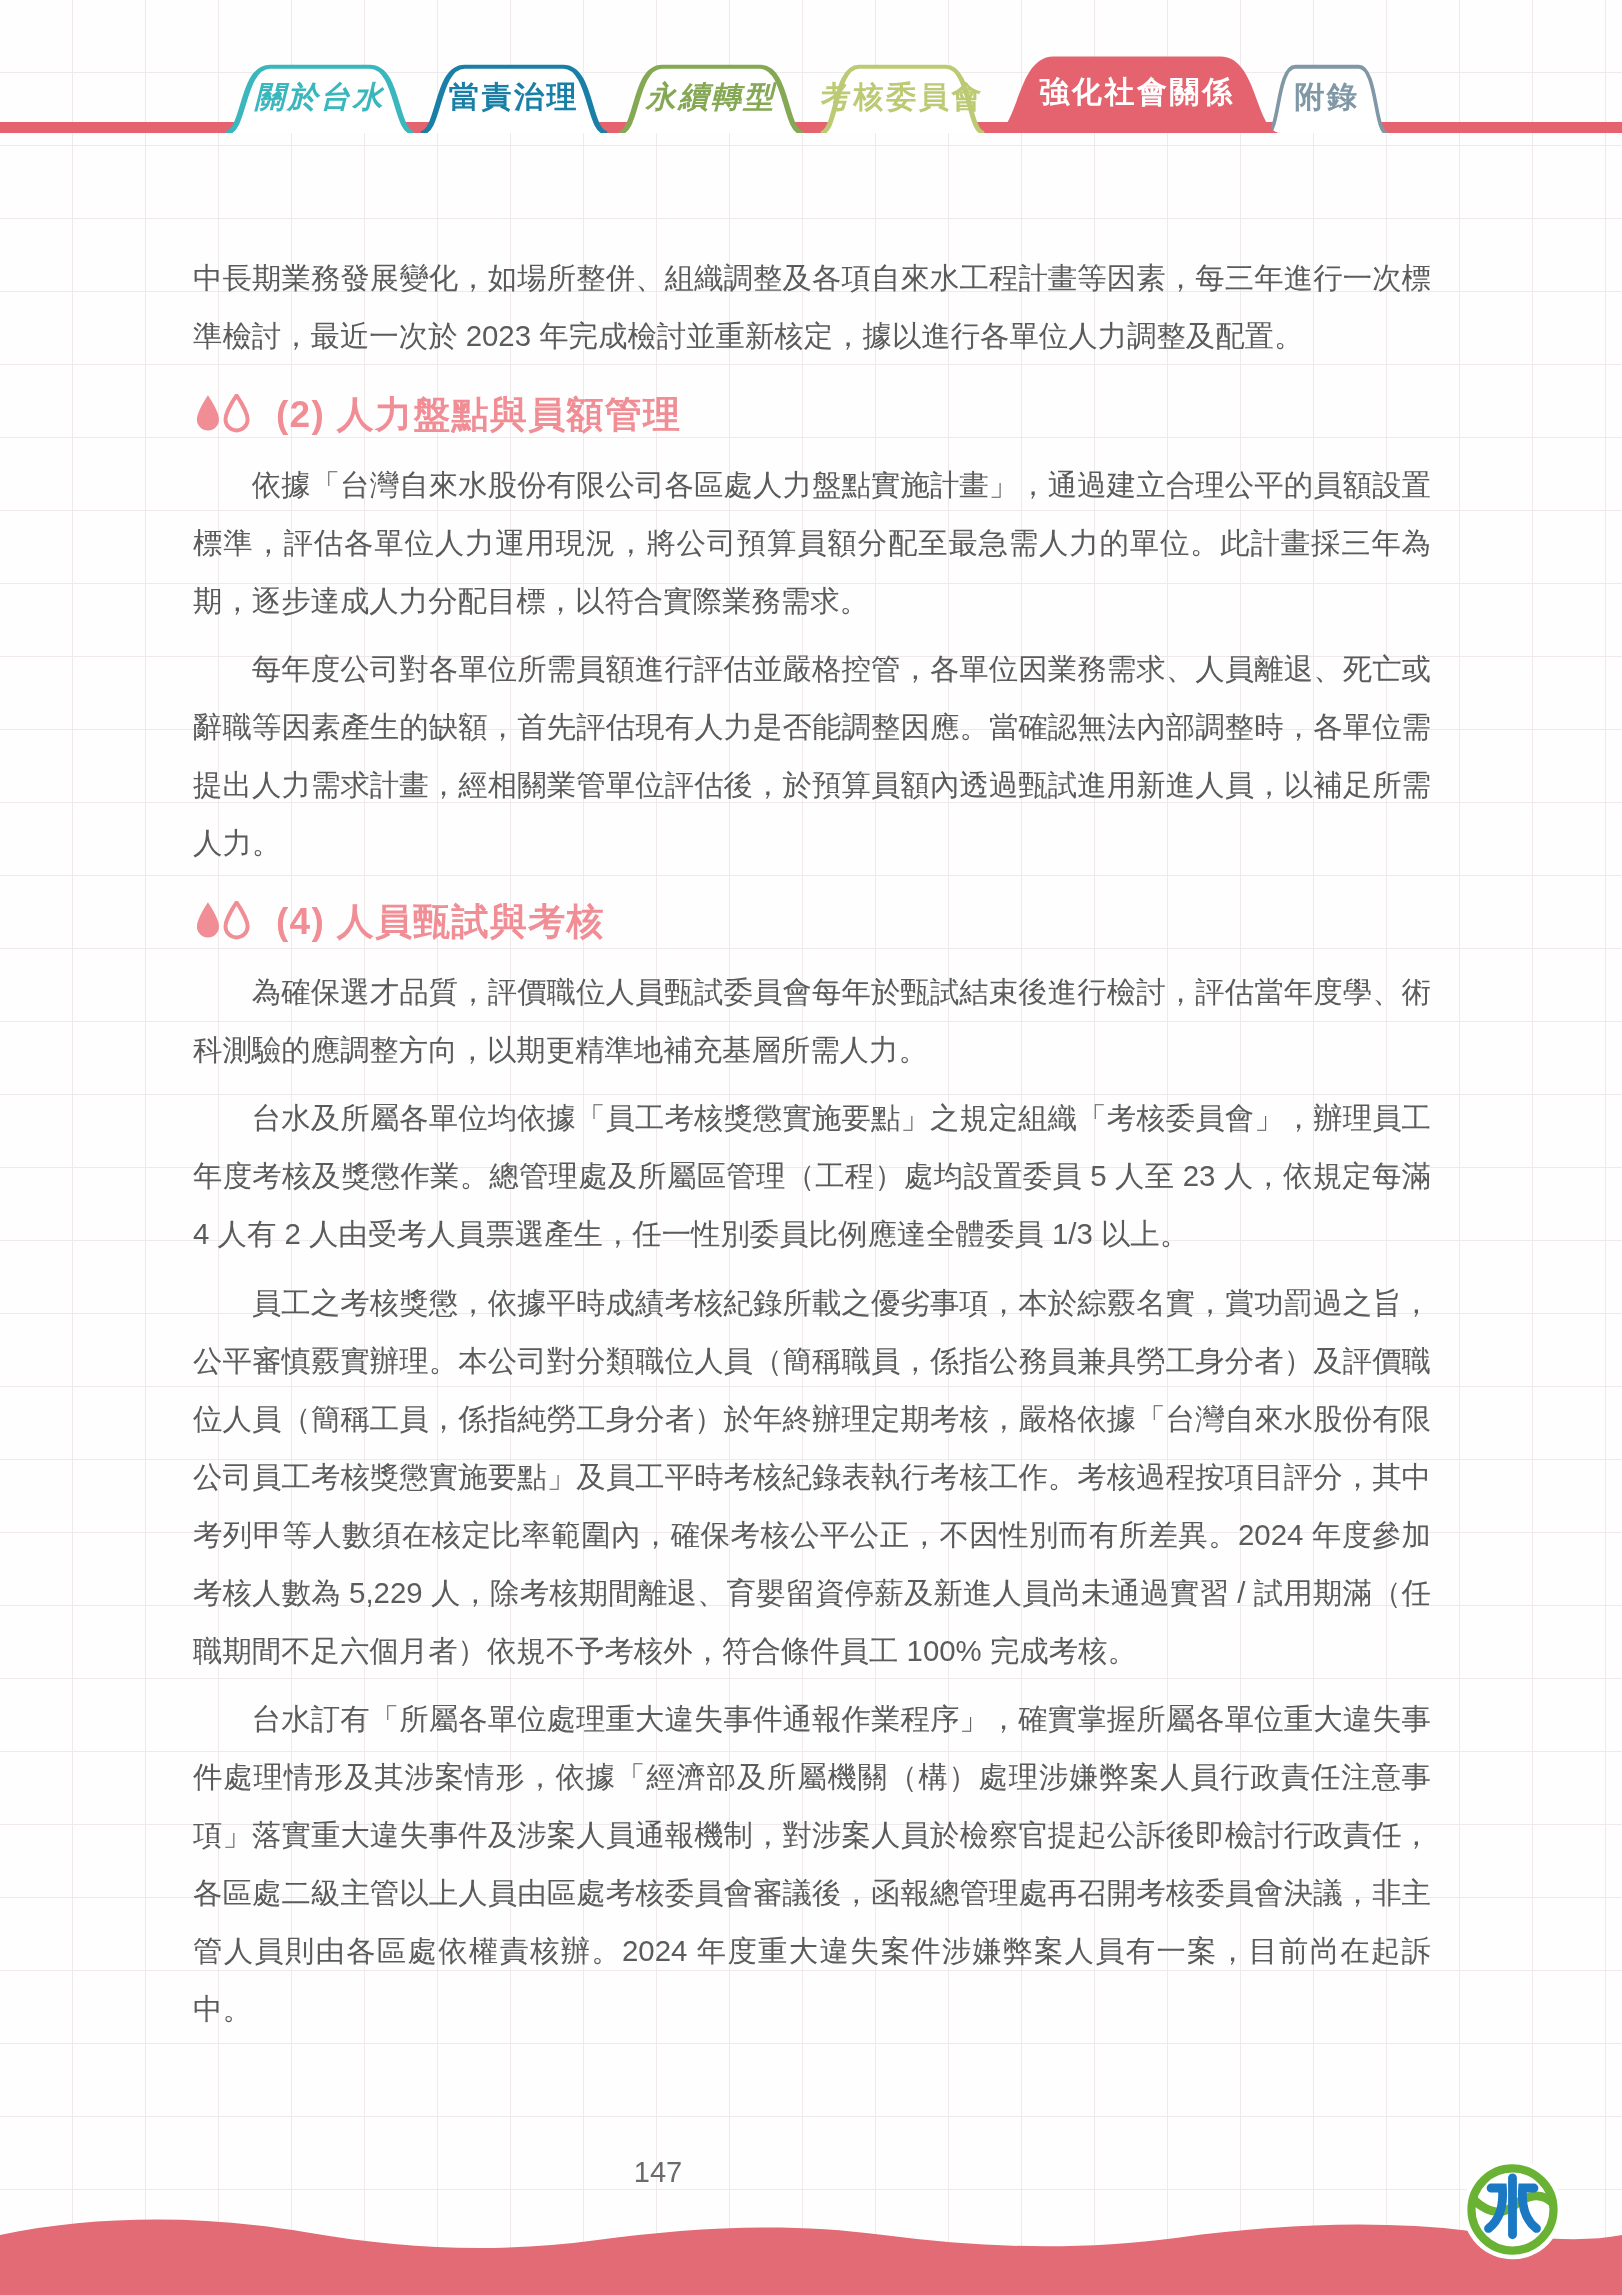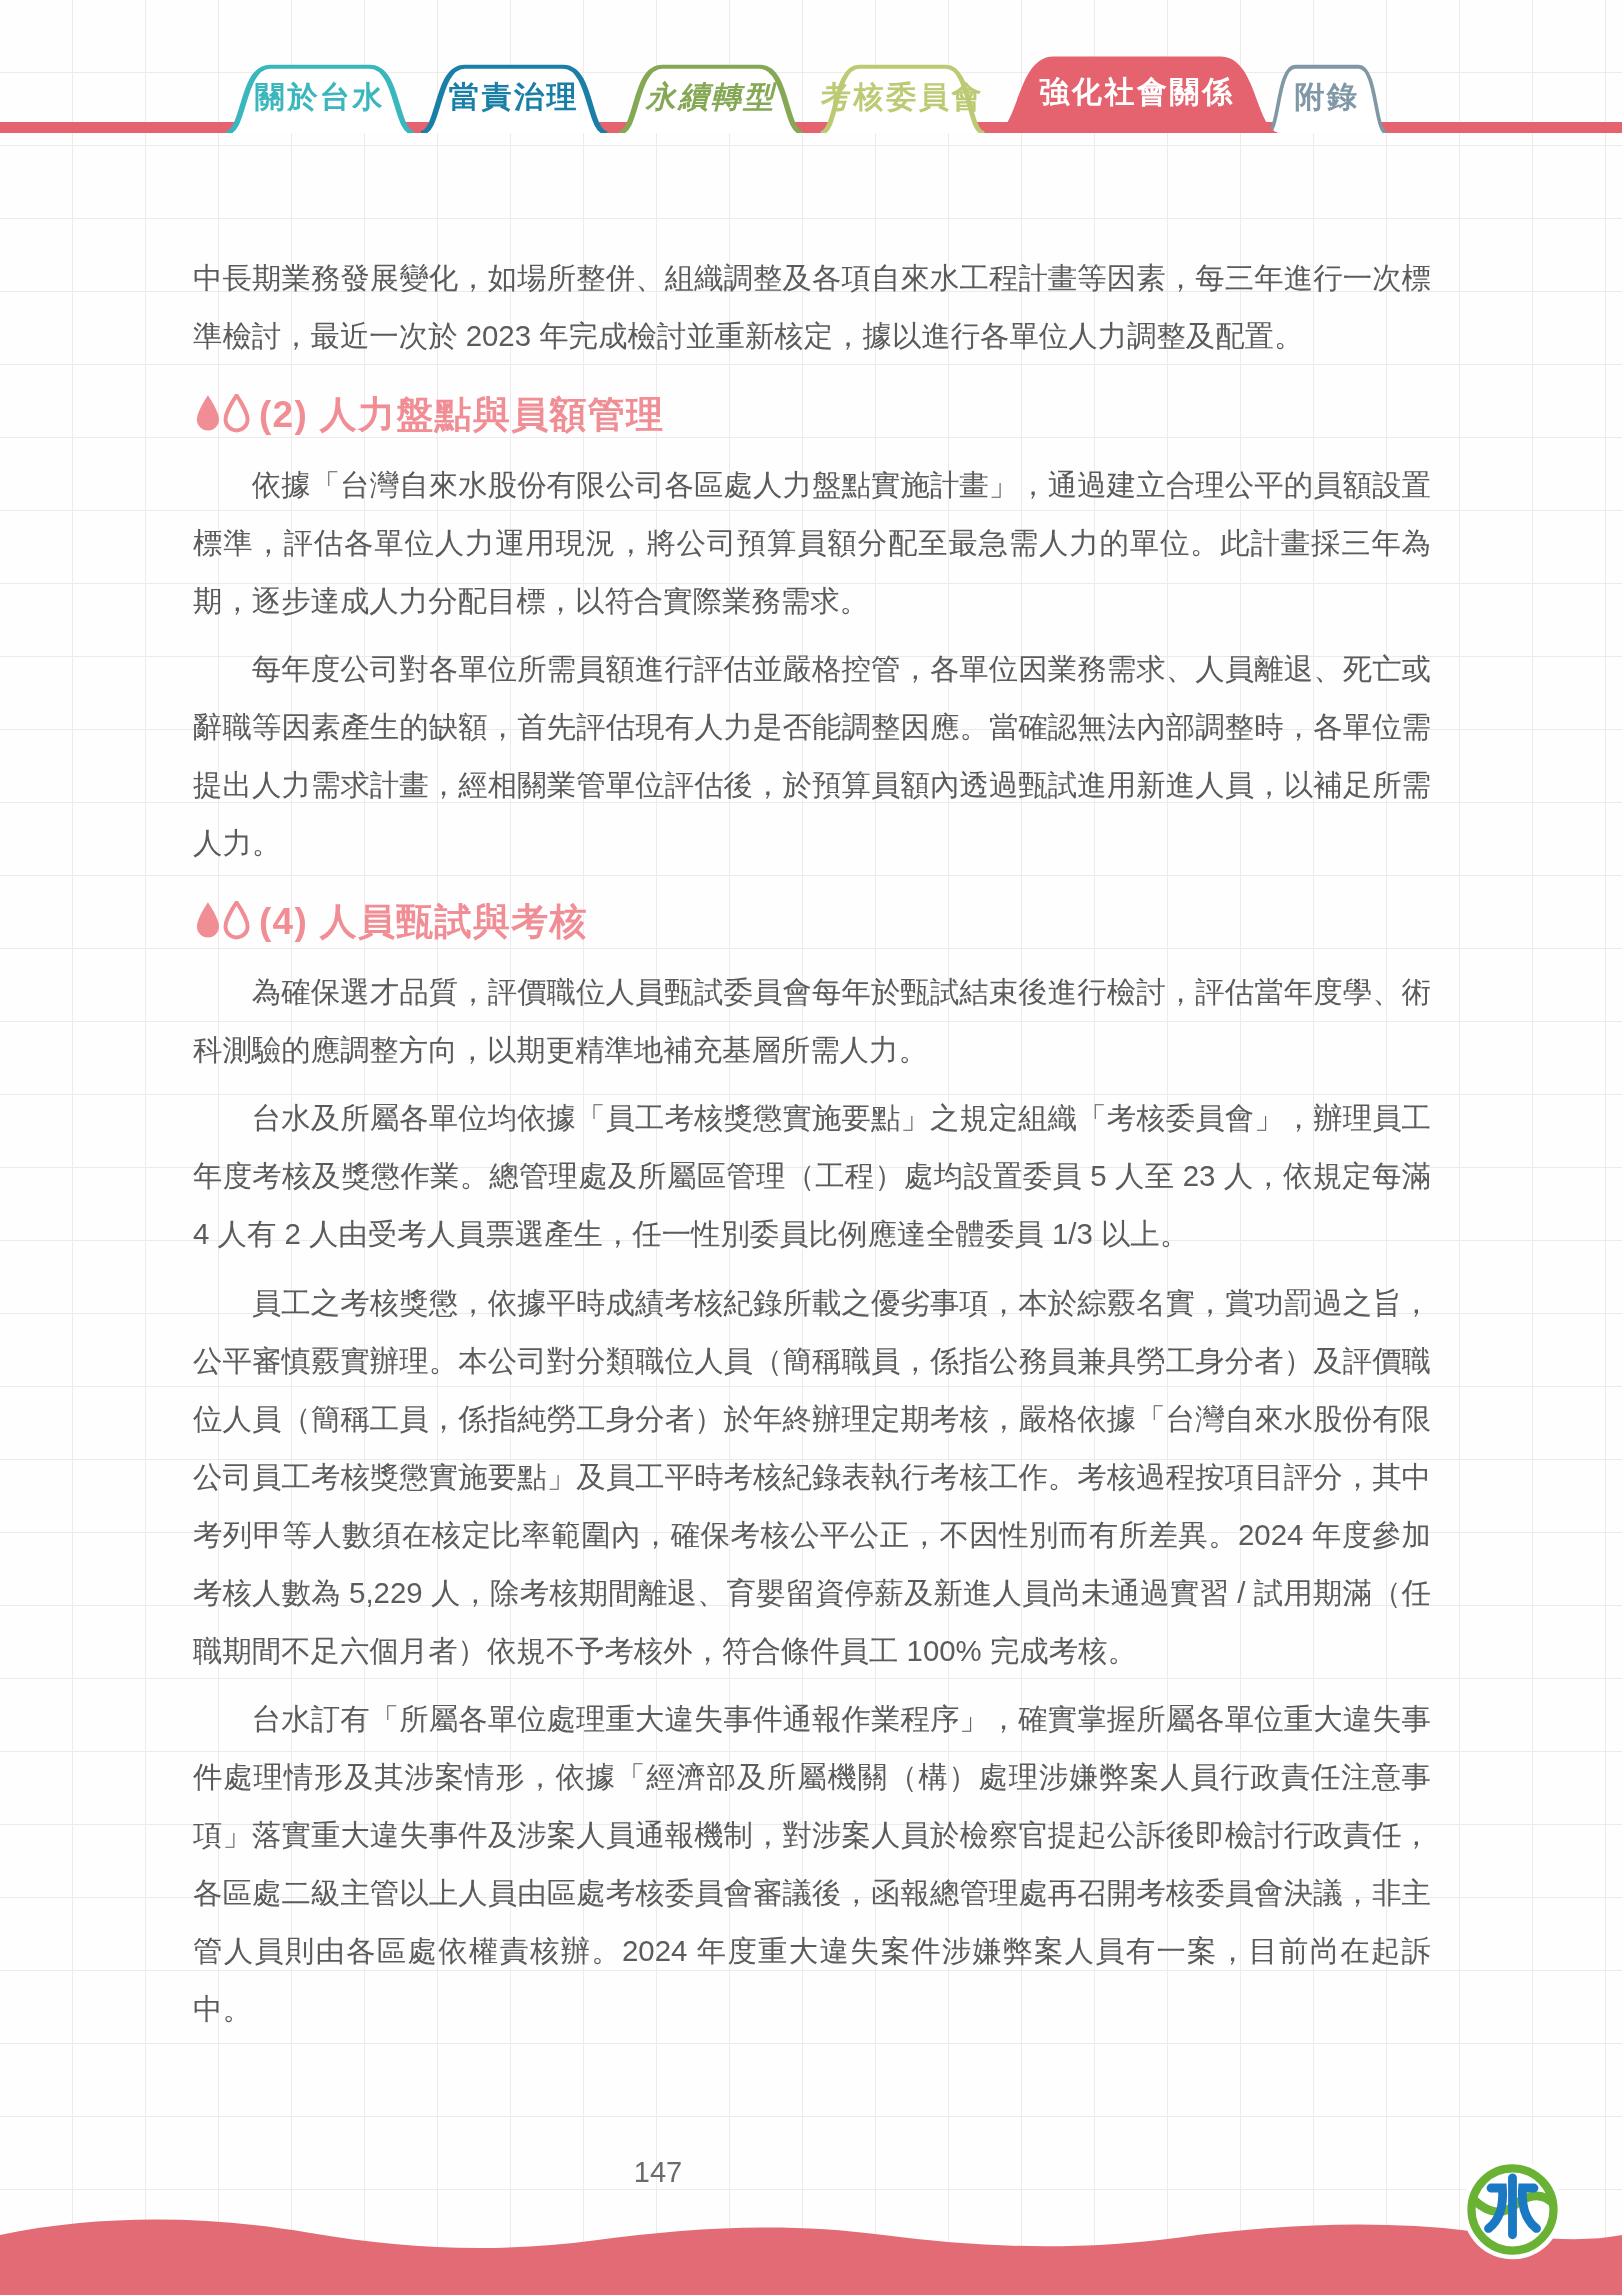--- a/index.html
+++ b/index.html
@@ -21,40 +21,40 @@
   .tab-3{left:617px;width:188px;}
   .tab-4{left:819px;width:167px;}
   .tab-5{left:993px;width:288px;top:55px;height:78px;z-index:3;}
   .tab-6{left:1266px;width:122px;}
   .tab-5 .tab-label{color:#ffffff;font-size:30px;}
   
   main{position:absolute;left:193px;top:249px;width:1238px;z-index:2;}
   .body-text{margin:0 0 10.5px 0;font-size:29.4px;line-height:58px;color:#5b5b5b;
     text-align:justify;text-justify:inter-ideograph;text-indent:2em;}
   .body-text.no-indent{text-indent:0;}
-  .section-heading{display:flex;align-items:center;gap:1px;margin:25px 0 15.7px 0;
+  .section-heading{display:flex;align-items:center;gap:18px;margin:25px 0 15.7px 0;
     font-size:37px;font-weight:bold;letter-spacing:1.3px;}
   .section-heading .drops{display:inline-flex;align-items:flex-end;}
   .section-heading .drops svg{display:block;}
   
   .page-number{position:absolute;left:0;top:2156px;width:1316px;text-align:center;
     font-size:29px;color:#6b6b6b;z-index:2;}
   .footer-wave{position:absolute;left:0;bottom:0;width:1622px;height:86px;z-index:3;}
   .footer-wave svg{display:block;width:100%;height:100%;}
   .logo{position:absolute;left:1462px;top:2159px;width:101px;height:101px;z-index:4;}
 </style>
 </head>
 <body>
 
 <div class="page">
 
   <header>
     <div class="nav-bar" style="background: rgb(228, 99, 111);"></div>
 
-    <div class="tab tab-1" style="color: rgb(58, 183, 189);">
+    <div class="tab tab-1" style="color: rgb(58, 183, 189); font-style: italic;">
       <svg viewBox="0 0 200 100" preserveAspectRatio="none">
         <path d="M2,100 C22,100 18,4 48,4 L152,4 C182,4 178,100 198,100 Z" fill="#ffffff"></path>
         <path d="M2,100 C22,100 18,4 48,4 L152,4 C182,4 178,100 198,100" fill="none" stroke="currentColor" stroke-width="6"></path>
       </svg>
       <span class="tab-label">關於台水</span>
     </div>
 
     <div class="tab tab-2" style="color: rgb(26, 127, 166);">
       <svg viewBox="0 0 200 100" preserveAspectRatio="none">
         <path d="M2,100 C22,100 18,4 48,4 L152,4 C182,4 178,100 198,100 Z" fill="#ffffff"></path>

